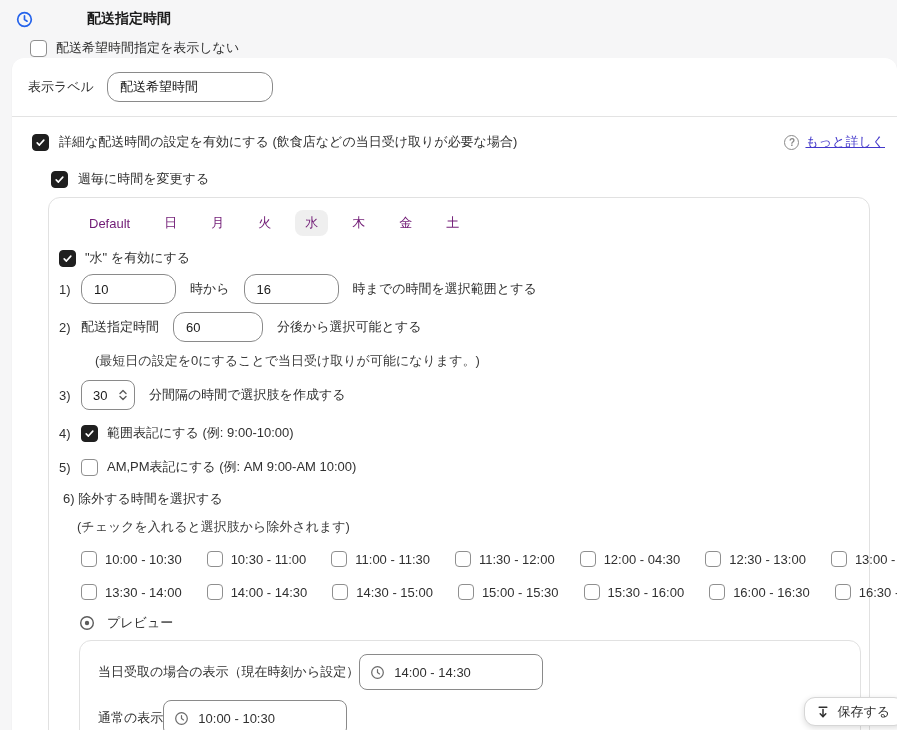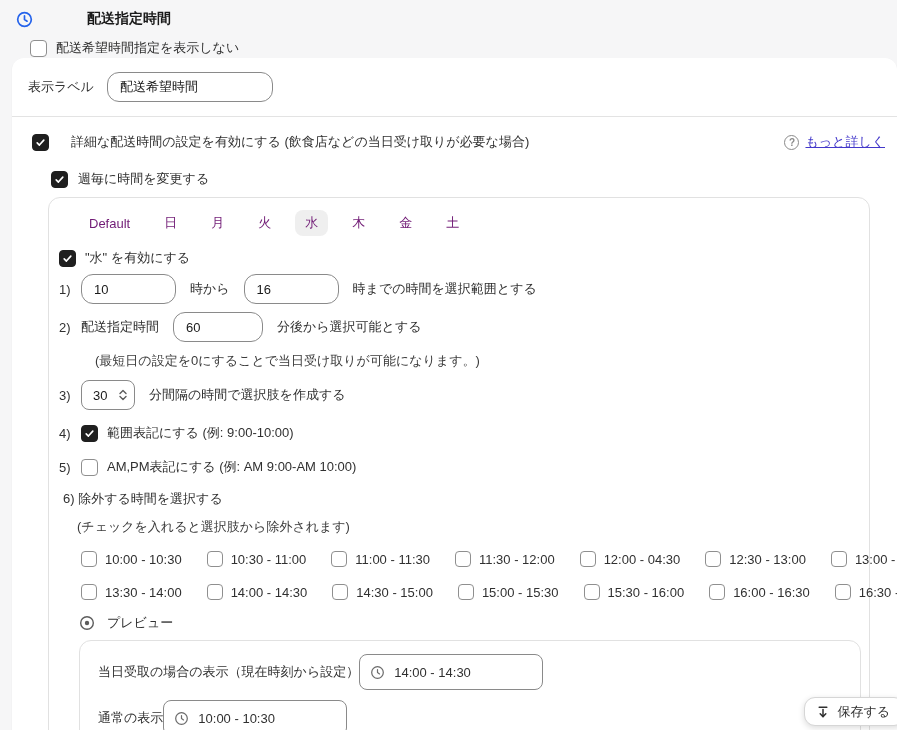--- a/index.html
+++ b/index.html
@@ -28,21 +28,21 @@
           box-shadow:0 1px 2px rgba(0,0,0,.06); }
   .sec1 { display:flex; align-items:center; gap:13px; padding:14px 16px; height:59px;
           border-bottom:1px solid #e3e3e3; }
   .text-input { height:30px; border:1px solid #8a8a8a; border-radius:12px;
                 padding:0 12px; font-size:13px; color:#1a1a1a; background:#fff;
                 font-family:inherit; }
   .sec1 .text-input { width:166px; }
 
   .sec2 { padding:16px 16px 0 20px; }
   .enable-row { display:flex; align-items:center; justify-content:space-between; }
-  .enable-left { display:flex; align-items:center; gap:22px; }
+  .enable-left { display:flex; align-items:center; gap:10px; }
   .enable-right { display:flex; align-items:center; gap:6px; margin-right:-4px; }
   .help-circle { width:15px; height:15px; border:1.2px solid #8a8a8a; border-radius:50%;
                  color:#8a8a8a; font-size:10px; display:inline-flex; align-items:center;
                  justify-content:center; font-weight:bold; cursor:pointer; }
   .more-link { color:#4338ca; text-decoration:underline; font-size:13px; cursor:pointer; }
   .weekly-row { display:flex; align-items:center; gap:10px; margin:19px 0 0 19px; }
 
   
   .panel { margin:9px 11px 0 16px; border:1px solid #e1e1e1; border-radius:12px;
            padding:12px 0 0 10px; height:560px; }

